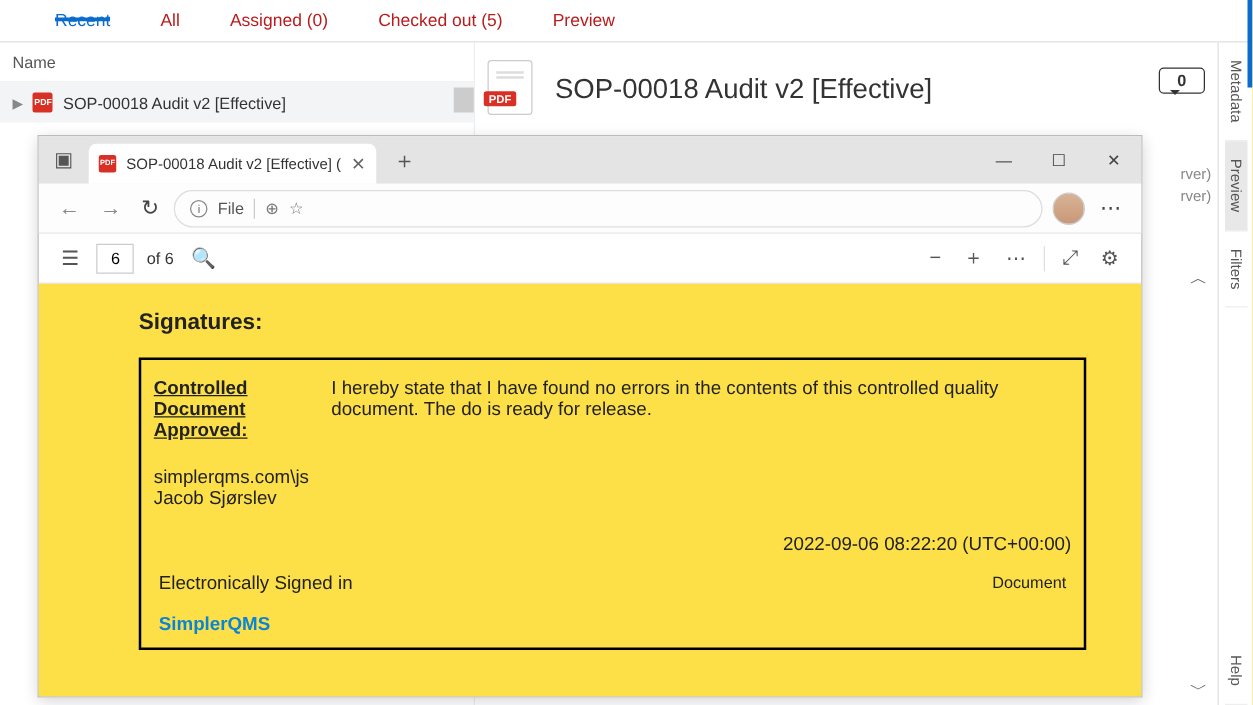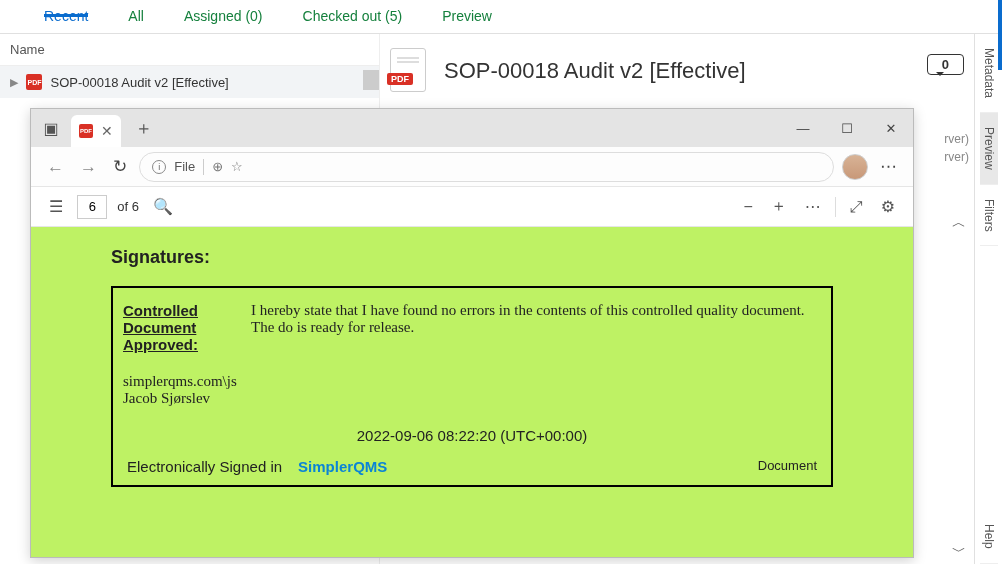--- a/index.html
+++ b/index.html
@@ -17,21 +17,21 @@
     display: flex;
     gap: 40px;
     padding: 6px 0 16px 44px;
     border-bottom: 1px solid #e0e0e0;
     height: 34px;
   }
   .main-tabs .tab {
     padding: 2px 0 6px;
     cursor: pointer;
     font-size: 14px;
-    color: #15803d;
+    color: #b91c1c;
   }
   .main-tabs .tab.active {
     color: #0a6cce;
     border-bottom: 3px solid #0a6cce;
   }
   .content {
     display: flex;
     height: calc(100% - 34px);
   }
   .list-col {
@@ -211,33 +211,33 @@
     display: flex;
     align-items: center;
     gap: 10px;
     padding: 0 14px;
   }
   .pdfbar .icon { color:#555;font-size:16px;cursor:pointer;padding:2px 4px;}
   .pageinput { width:30px;height:24px;border:1px solid #ccc;text-align:center;font-size:13px;}
   .doc-view {
     flex:1;
     overflow:hidden;
-    background:#bef264;
-    padding: 20px 80px 0 80px;
+    background:#fde047;
+    padding: 20px 44px 0 80px;
     color:#222;
   }
   .sig-h { font-size:18px;font-weight:bold;margin-bottom:18px;}
   .sigbox { border:2px solid #000; padding:14px 10px 10px 10px; position:relative;}
-  .row { display:flex; gap:18px; margin-bottom:20px;}
+  .row { display:flex; gap:32px; margin-bottom:20px;}
   .lbl { width:110px; font-size:15px; }
   .lbl.u { font-weight:bold; text-decoration: underline;}
-  .val { flex:1; font-size:15px;font-family:Liberation Serif, serif; }
+  .val { flex:1; font-size:15px; }
   .tsrow { display:flex; justify-content:space-between; padding:0 4px;}
-  .tsval { font-size:15px; text-align:center; margin-bottom:14px;}
-  .footer-row { display:flex; align-items:center; gap:16px; font-size:15px; }
+  .tsval { font-size:15px; text-align:right; margin-bottom:14px;}
+  .footer-row { display:flex; align-items:flex-start; gap:16px; font-size:15px;flex-direction:column; }
   .brand { font-weight:700; color:#333;}
   .brand span { color:#0a84d6;}
   .right-extras {
     position:absolute;
     right: 33px;
     top: 130px;
     font-size:12px;
     color:#888;
     text-align:right;
     line-height:1.5;
@@ -294,20 +294,21 @@
 <div class="right-chevron" style="top:214px">︿</div>
 <div class="right-chevron" style="top:543px">﹀</div>
 
 <div class="resize-cur">↕</div>
 
 <div class="browser">
   <div class="titlebar">
     <div class="caps-icon">▣</div>
     <div class="tabchip">
       <span class="pdf-icon-sm" style="width:14px;height:14px;font-size:6px">PDF</span>
+      <span class="label">SOP-00018 Audit v2 [Effective] (</span>
       <span class="close">✕</span>
     </div>
     <div class="plus">＋</div>
     <div class="win-spacer"></div>
     <div class="win-btn">―</div>
     <div class="win-btn">☐</div>
     <div class="win-btn">✕</div>
   </div>
 
   <div class="addrbar">

